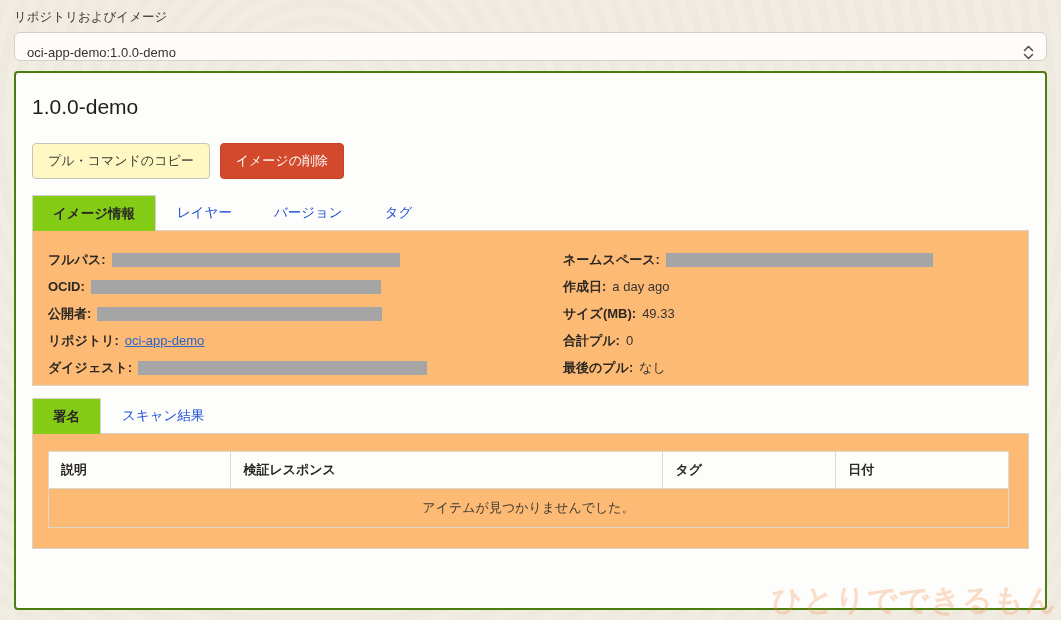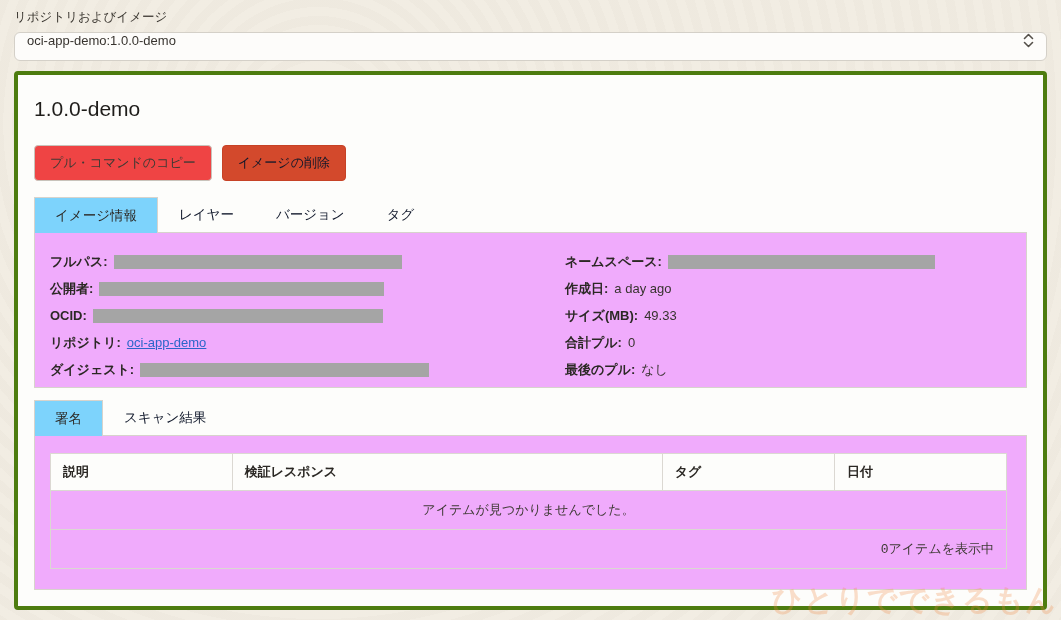--- a/index.html
+++ b/index.html
@@ -11,55 +11,55 @@
     color:#33302b;
     position:relative;
     overflow:hidden;
   }
   .page { padding:9px 14px 0 14px; }
 
   .selector-label { font-size:12.5px; color:#3c3832; }
   .repo-select {
     margin-top:6px; height:29px; background:#fdfcfa;
     border:1px solid #d4d0c8; border-radius:6px;
-    display:flex; align-items:flex-start; justify-content:space-between;
+    display:flex; align-items:flex-end; justify-content:space-between;
     padding:0 12px; cursor:pointer;
   }
   .repo-select .value { font-size:13px; color:#37332e; }
   .select-caret { display:flex; flex-direction:column; align-items:center; gap:1px; }
 
   .card {
     margin-top:10px; background:#fdfdfb;
-    border:4px solid #4d7c0f; border-radius:4px;
+    border:2px solid #4d7c0f; border-radius:4px;
     padding:22px 16px 12px 16px;
     height:539px;
   }
   .card-title { font-size:21px; font-weight:400; color:#1f1d1a; }
 
   .btn-row { margin-top:24px; display:flex; gap:10px; }
   .btn {
     font-size:13px; border-radius:4px; padding:0 15px; height:36px;
     display:inline-flex; align-items:center; cursor:pointer;
     font-family:inherit;
   }
-  .btn-outline { background:#ef4444; border:1px solid #c8c3bb; color:#3e3a34; }
-  .btn-danger  { background:#d3492c; border:1px solid #c64226; color:#0f172a; }
+  .btn-outline { background:#fef9c3; border:1px solid #c8c3bb; color:#3e3a34; }
+  .btn-danger  { background:#d3492c; border:1px solid #c64226; color:#ffffff; }
 
   .tabbar { display:flex; margin-top:16px; position:relative; z-index:1; }
   .tab {
-    font-size:13.5px; color:#0f172a; padding:0 20px; height:35px;
+    font-size:13.5px; color:#1d4ed8; padding:0 20px; height:35px;
     display:inline-flex; align-items:center; cursor:pointer;
     border:1px solid transparent; border-bottom:none;
   }
   .tab.active {
-    background:#7dd3fc; border-color:#d7d3cc; font-weight:normal; color:#2b2824;
+    background:#84cc16; border-color:#d7d3cc; font-weight:bold; color:#2b2824;
     margin-bottom:-1px; height:36px;
   }
   .panel {
-    border:1px solid #d7d3cc; background:#f0abfc;
+    border:1px solid #d7d3cc; background:#fdba74;
   }
   .info-panel { padding:15px 15px 4px 15px; display:flex; }
   .info-col-left  { width:515px; }
   .info-col-right { flex:1; }
   .info-row { height:27px; font-size:13px; display:flex; align-items:center; }
   .info-label { font-weight:bold; color:#2b2824; margin-right:6px; white-space:nowrap; }
   .redacted { display:inline-block; height:14px; background:#a5a5a5; }
   .info-value { color:#37332e; }
   .link { color:#2b66c9; text-decoration:underline; cursor:pointer; }
 
@@ -118,26 +118,26 @@
       <div class="tab">タグ</div>
     </div>
 
     <div class="panel info-panel">
       <div class="info-col-left">
         <div class="info-row">
           <span class="info-label">フルパス:</span>
           <span class="redacted" style="width:288px"></span>
         </div>
         <div class="info-row">
+          <span class="info-label">OCID:</span>
+          <span class="redacted" style="width:290px"></span>
+        </div>
+        <div class="info-row">
           <span class="info-label">公開者:</span>
           <span class="redacted" style="width:285px"></span>
-        </div>
-        <div class="info-row">
-          <span class="info-label">OCID:</span>
-          <span class="redacted" style="width:290px"></span>
         </div>
         <div class="info-row">
           <span class="info-label">リポジトリ:</span>
           <span class="link">oci-app-demo</span>
         </div>
         <div class="info-row">
           <span class="info-label">ダイジェスト:</span>
           <span class="redacted" style="width:289px"></span>
         </div>
       </div>
@@ -177,23 +177,20 @@
             <th class="col-desc">説明</th>
             <th class="col-resp">検証レスポンス</th>
             <th class="col-tag">タグ</th>
             <th class="col-date">日付</th>
           </tr>
         </thead>
         <tbody>
           <tr>
             <td colspan="4" class="empty-cell">アイテムが見つかりませんでした。</td>
           </tr>
-          <tr>
-            <td colspan="4" class="footer-cell">0アイテムを表示中</td>
-          </tr>
         </tbody>
       </table>
     </div>
 
   </div>
 </div>
 
 <div class="watermark">ひとりでできるもん</div>
 
 </body></html>

